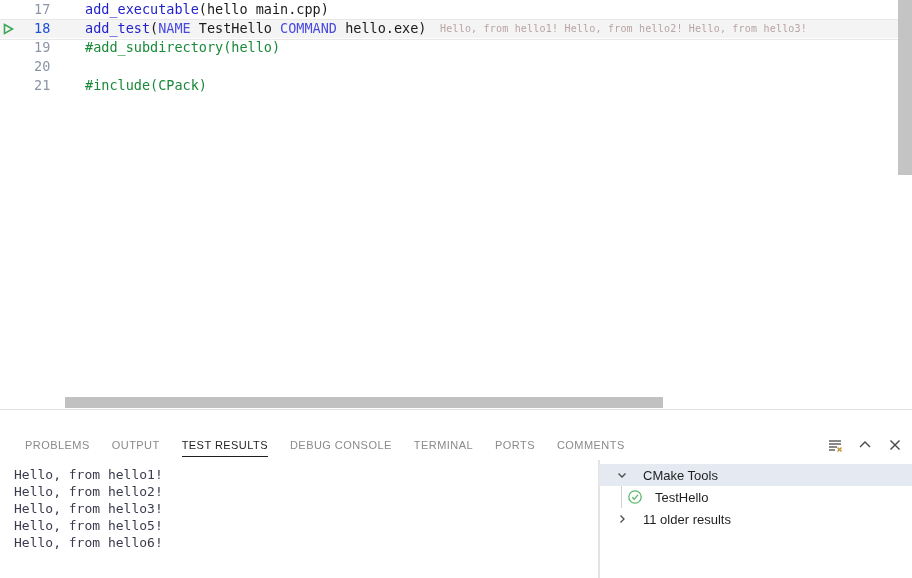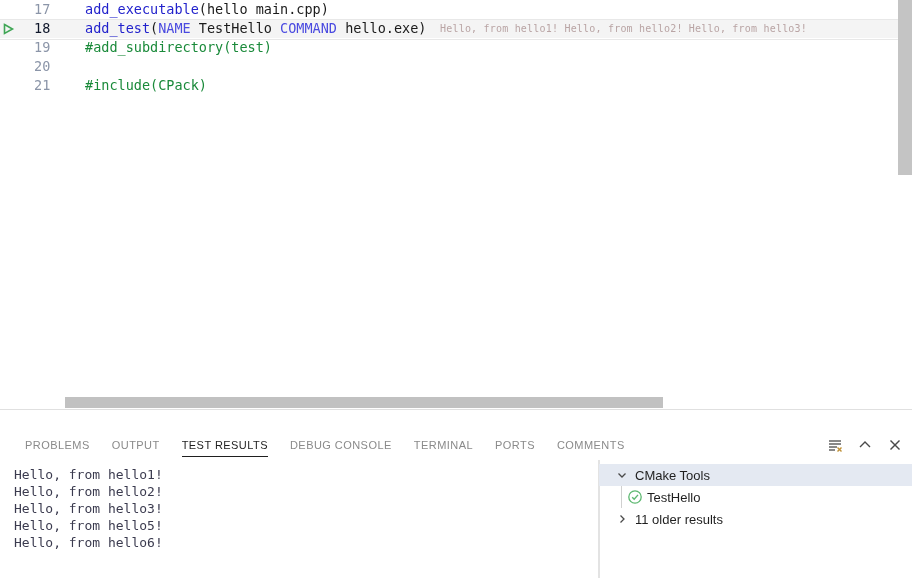--- a/index.html
+++ b/index.html
@@ -26,21 +26,21 @@
     border-top: 1px solid #e8e8e8; border-bottom: 1px solid #e8e8e8;
     height: 19px; pointer-events: none;
   }
   .gutter-run {
     position: absolute; left: 1px; top: 3px; width: 14px; height: 14px;
   }
   .lineno {
     position: absolute; left: 0; width: 46px; text-align: right;
     color: #8b95a8; font-family: "DejaVu Sans Mono", monospace; font-size: 13.5px; padding-left: 34px;
   }
-  .lineno.cur { color: #0f172a; }
+  .lineno.cur { color: #1d4ed8; }
   .codetext { position: absolute; left: 64px; top: 0; white-space: pre; margin-left: 21px; }
   .tok-fn   { color: #2222cc; }
   .tok-kw   { color: #4a4ae0; }
   .tok-txt  { color: #1a1a1a; }
   .tok-cmt  { color: #1a8a3a; }
   .inline-hint {
     position: absolute; top: 0; left: 440px; white-space: pre;
     color: #b9a4a4; font-family: "DejaVu Sans Mono", monospace; font-size: 10px;
     letter-spacing: 0.2px;
   }
@@ -109,38 +109,38 @@
     font-size: 13px; color: #1f1f1f; cursor: pointer;
   }
   .tree-row.selected { background: #e4e9f2; }
   .twisty {
     width: 18px; height: 22px; display: flex; align-items: center; justify-content: center;
     margin-left: 14px;
   }
   .indent-guide {
     position: absolute; left: 22px; top: 0; width: 1px; height: 22px; background: #d0d0d0;
   }
-  .tree-label { margin-left: 4px; }
+  .tree-label { margin-left: 12px; }
   .status-ico { width: 16px; height: 16px; margin-left: 28px; display: block; }
   .tree-left-border {
     position: absolute; left: 0; top: 0; width: 1px; height: 118px; background: #e3e3e3;
   }
 </style>
 </head>
 <body>
 
 <div id="app">
 
   <div class="editor">
     <div id="code-lines">
         <div class="code-line"><span class="lineno">17</span><span class="codetext"><span class="tok-fn">add_executable</span><span class="tok-txt">(hello main.cpp)</span></span></div>
         <div class="code-line active"><span class="gutter-run"><svg viewBox="0 0 14 14" width="14" height="14">
               <polygon points="3.5,2.5 11.5,7 3.5,11.5" fill="none" stroke="#3fa655" stroke-width="1.6"></polygon>
             </svg></span><span class="lineno cur">18</span><span class="codetext"><span class="tok-fn">add_test</span><span class="tok-txt">(</span><span class="tok-kw">NAME</span><span class="tok-txt"> TestHello </span><span class="tok-kw">COMMAND</span><span class="tok-txt"> hello.exe)</span></span><span class="inline-hint">Hello, from hello1! Hello, from hello2! Hello, from hello3!</span></div>
-        <div class="code-line"><span class="lineno">19</span><span class="codetext"><span class="tok-cmt">#add_subdirectory(test)</span></span></div>
+        <div class="code-line"><span class="lineno">19</span><span class="codetext"><span class="tok-cmt">#add_subdirectory(hello)</span></span></div>
         <div class="code-line"><span class="lineno">20</span><span class="codetext"></span></div>
         <div class="code-line"><span class="lineno">21</span><span class="codetext"><span class="tok-cmt">#include(CPack)</span></span></div>
       </div>
 
     <div class="vscroll-track">
       <div class="vscroll-thumb"></div>
     </div>
     <div class="hscroll-track">
       <div class="hscroll-thumb"></div>
     </div>

